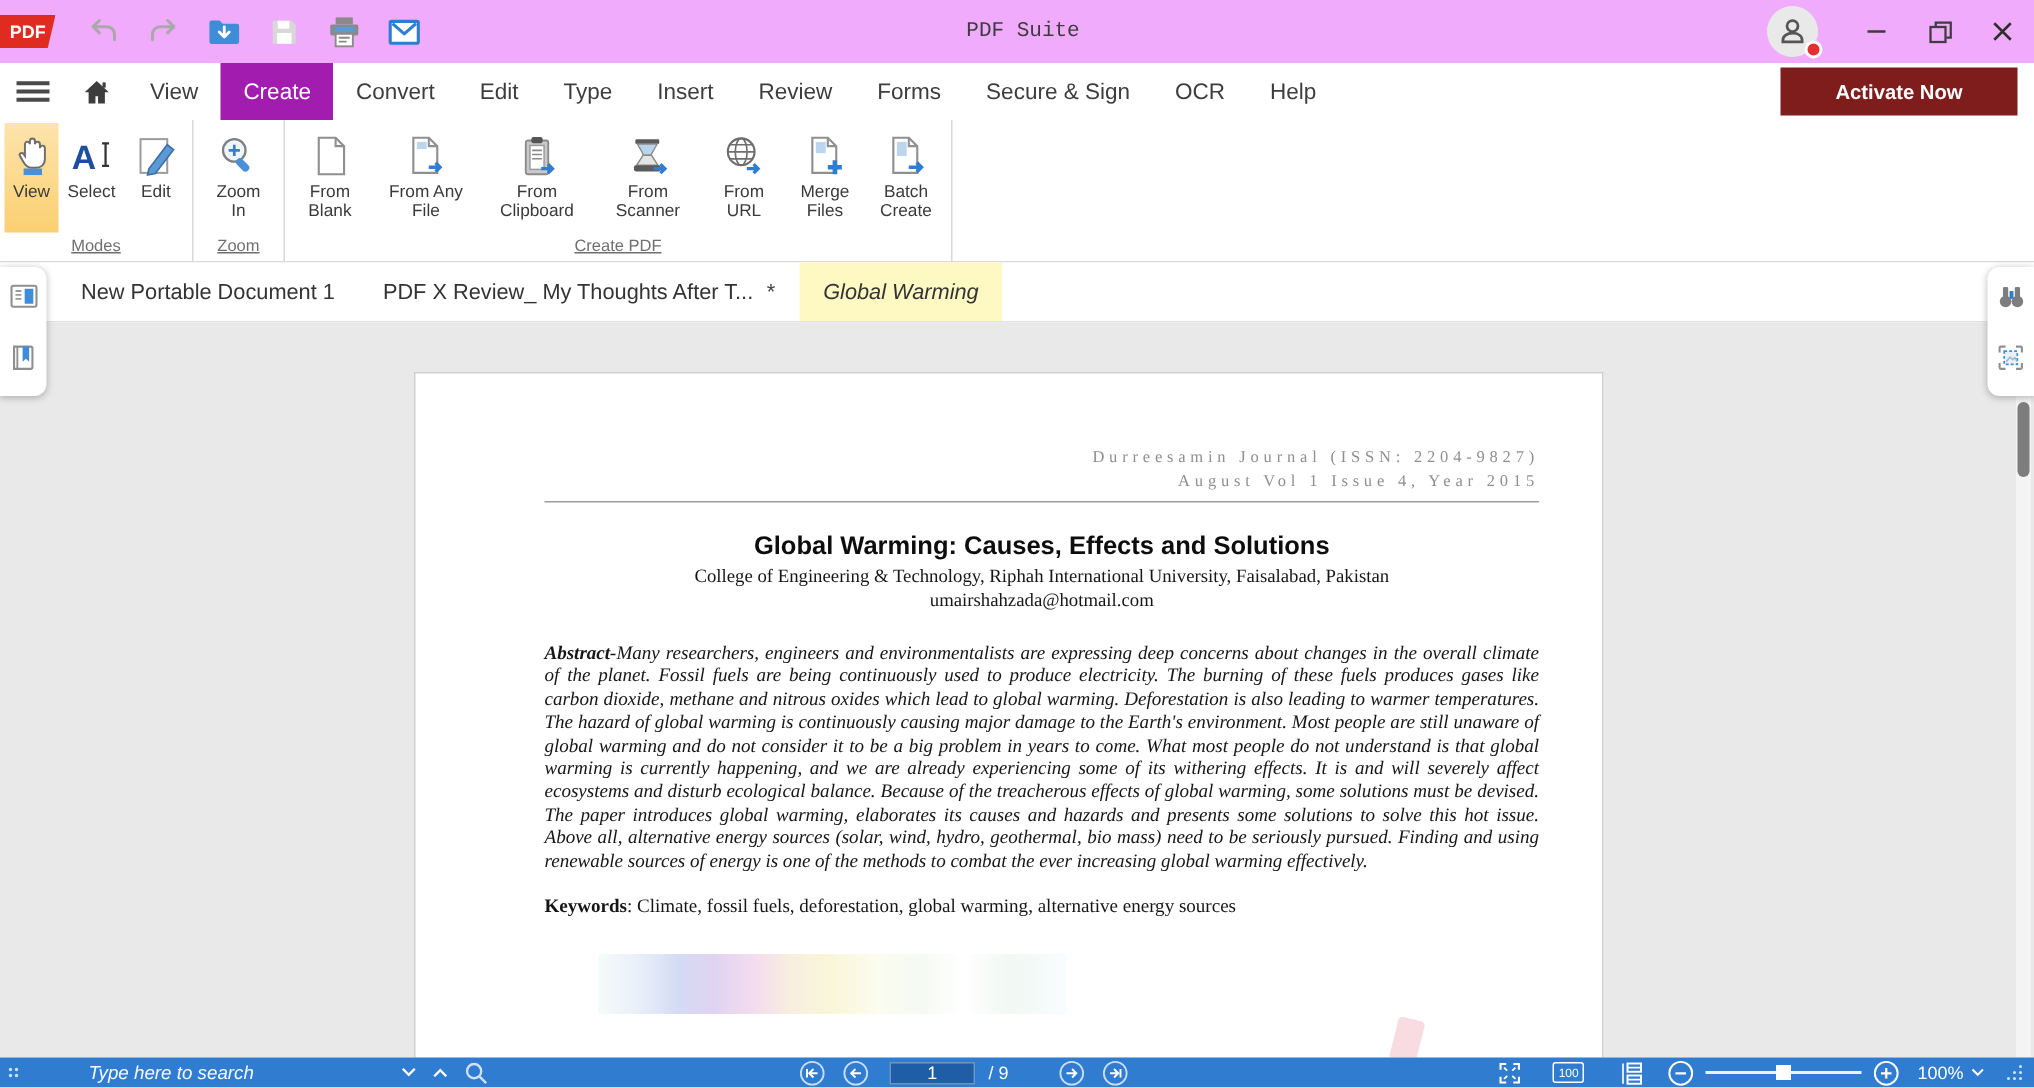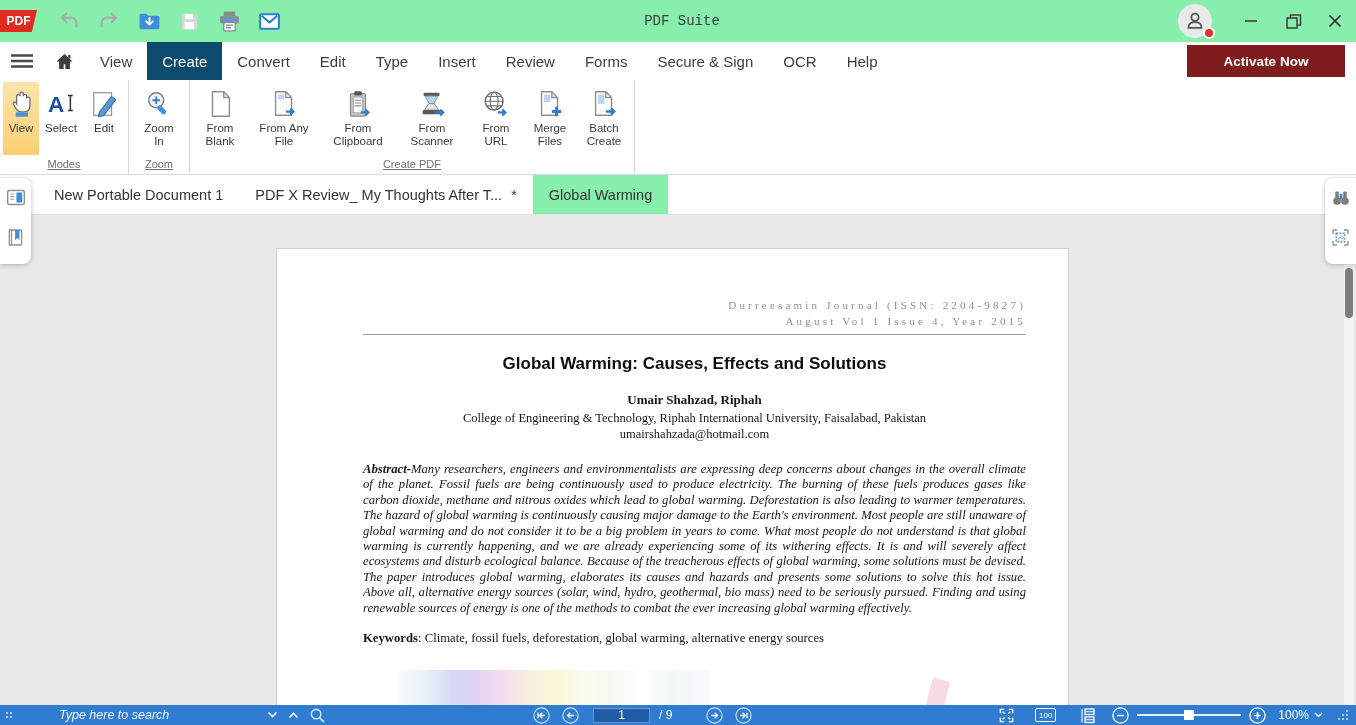--- a/index.html
+++ b/index.html
@@ -1,56 +1,56 @@
 <!DOCTYPE html>
 <html><head>
 <meta charset="utf-8">
 <style>
   * { box-sizing: border-box; margin: 0; padding: 0; }
   html,body { width:1356px; height:725px; overflow:hidden; }
   body { position:relative; font-family:"Liberation Sans", sans-serif; background:#fff; user-select:none; }
 
   
-  .titlebar { position:absolute; top:0; left:0; right:0; height:42px; background:#86efac; }
+  .titlebar { position:absolute; top:0; left:0; right:0; height:42px; background:#f0abfc; }
   .quickbar { position:absolute; left:0; top:0; height:42px; display:flex; align-items:center; }
   .pdf-logo { width:37px; height:22px; background:#e02b20; color:#fff; font-weight:bold; font-size:12px;
               display:flex; align-items:center; justify-content:center; clip-path:polygon(0 0,100% 0,86% 100%,0 100%); margin-right:12px; }
   .qbtn { width:26px; height:26px; display:flex; align-items:center; justify-content:center; margin:0 7px; }
   .app-title { position:absolute; left:8px; right:0; top:0; height:42px; display:flex; align-items:center; justify-content:center;
                font-size:14px; color:#3c3c3c; pointer-events:none;font-family:Liberation Mono, monospace; }
   .winctrls { position:absolute; right:0; top:0; height:42px; display:flex; align-items:center; }
   .account { position:relative; width:34px; height:34px; border-radius:50%; background:#e9e9e9; display:flex; align-items:center; justify-content:center; margin-right:18px; }
   .account .dot { position:absolute; right:-3px; bottom:-1px; width:12px; height:12px; border-radius:50%; background:#e53030; border:2px solid #fff; }
   .wbtn { width:30px; height:30px; display:flex; align-items:center; justify-content:center; margin:0 6px; color:#3d3d3d; }
 
   
   .menubar { position:absolute; top:42px; left:0; right:0; height:38px; background:#fff; display:flex; align-items:stretch; }
   .mbtn { display:flex; align-items:center; padding:0 10px; }
   .menu-item { display:flex; align-items:center; padding:0 15px; font-size:15px; color:#3d3d3d; }
-  .menu-item.active { background:#0c4a6e; color:#fff; }
+  .menu-item.active { background:#a21caf; color:#fff; }
   .activate-btn { position:absolute; right:11px; top:45px; width:158px; height:32px; background:#7f1d1d; color:#fff;
                   font-weight:bold; font-size:13.5px; display:flex; align-items:center; justify-content:center; z-index:8; }
 
   
   .ribbon { position:absolute; top:80px; left:0; right:0; height:95px; background:#fff; border-bottom:1px solid #dadada; display:flex; }
   .rgroup { display:flex; flex-direction:column; border-right:1px solid #d8d8d8; padding:2px 3px 0; }
   .rbuttons { display:flex; flex:1; align-items:stretch; }
   .rbtn { display:flex; flex-direction:column; align-items:center; padding:4px 6px 0; }
   .ricon { height:36px; display:flex; align-items:center; justify-content:center; }
   .rlabel { font-size:11.5px; line-height:13px; color:#3a3a3a; text-align:center; }
   .rlabel.narrow { max-width:42px; }
   .rlabel.mid { max-width:62px; }
   .rgroup-label { text-align:center; font-size:11px; color:#6f6f6f; padding:3px 0 4px;text-decoration:underline; }
   .rbtn.view-active { background:linear-gradient(#fde4ab,#fbcf72); padding:4px 4px 0; }
 
   
   .tabbar { position:absolute; top:175px; left:0; right:0; height:40px; background:#fff; display:flex; align-items:stretch; padding-left:38px; border-bottom:1px solid #e2e2e2; }
   .tab { display:flex; align-items:center; padding:0 16px; font-size:14.5px; color:#333; white-space:nowrap; }
   .tab .star { margin-left:9px; color:#444; }
-  .tab.active { background:#86efac; }
+  .tab.active { background:#fef9c3;font-style:italic; }
 
   
   .sidepanel { position:absolute; top:178px; width:31px; height:86px; background:#fff; z-index:7;
                box-shadow:0 1px 5px rgba(0,0,0,.25); display:flex; flex-direction:column; align-items:center; gap:15px; padding-top:9px; }
   .sidepanel.left { left:0; border-radius:0 8px 8px 0; }
   .sidepanel.right { right:0; border-radius:8px 0 0 8px; }
 
   
   .docarea { position:absolute; top:215px; left:0; right:0; bottom:20px; background:#e9e9e9; overflow:hidden; }
   .page { position:absolute; left:276px; top:33px; width:793px; height:620px; background:#fff; border:1px solid #d0d0d0;
@@ -400,21 +400,20 @@
       </svg>
   </div>
 </div>
 
 <div class="docarea">
   <div class="page">
     <div class="jline">Durreesamin Journal (ISSN: 2204-9827)</div>
     <div class="jline">August Vol 1 Issue 4, Year 2015</div>
     <hr class="jrule">
     <div class="ptitle">Global Warming: Causes, Effects and Solutions</div>
-    <div class="pauthor">Umair Shahzad, Riphah</div>
     <div class="paffil">College of Engineering &amp; Technology, Riphah International University, Faisalabad, Pakistan</div>
     <div class="pemail">umairshahzada@hotmail.com</div>
     <div class="pabstract"><span class="ab-label">Abstract-</span><span>Many researchers, engineers and environmentalists are expressing deep concerns about changes in the overall climate of the planet. Fossil fuels are being continuously used to produce electricity. The burning of these fuels produces gases like carbon dioxide, methane and nitrous oxides which lead to global warming. Deforestation is also leading to warmer temperatures. The hazard of global warming is continuously causing major damage to the Earth's environment. Most people are still unaware of global warming and do not consider it to be a big problem in years to come. What most people do not understand is that global warming is currently happening, and we are already experiencing some of its withering effects. It is and will severely affect ecosystems and disturb ecological balance. Because of the treacherous effects of global warming, some solutions must be devised. The paper introduces global warming, elaborates its causes and hazards and presents some solutions to solve this hot issue. Above all, alternative energy sources (solar, wind, hydro, geothermal, bio mass) need to be seriously pursued. Finding and using renewable sources of energy is one of the methods to combat the ever increasing global warming effectively.</span></div>
     <div class="pkeywords"><span class="kw-label">Keywords</span><span>: Climate, fossil fuels, deforestation, global warming, alternative energy sources</span></div>
     <div class="strip"></div>
     <div class="strip2"></div>
   </div>
   <div class="vscroll">
     <div class="vthumb"></div>
   </div>

